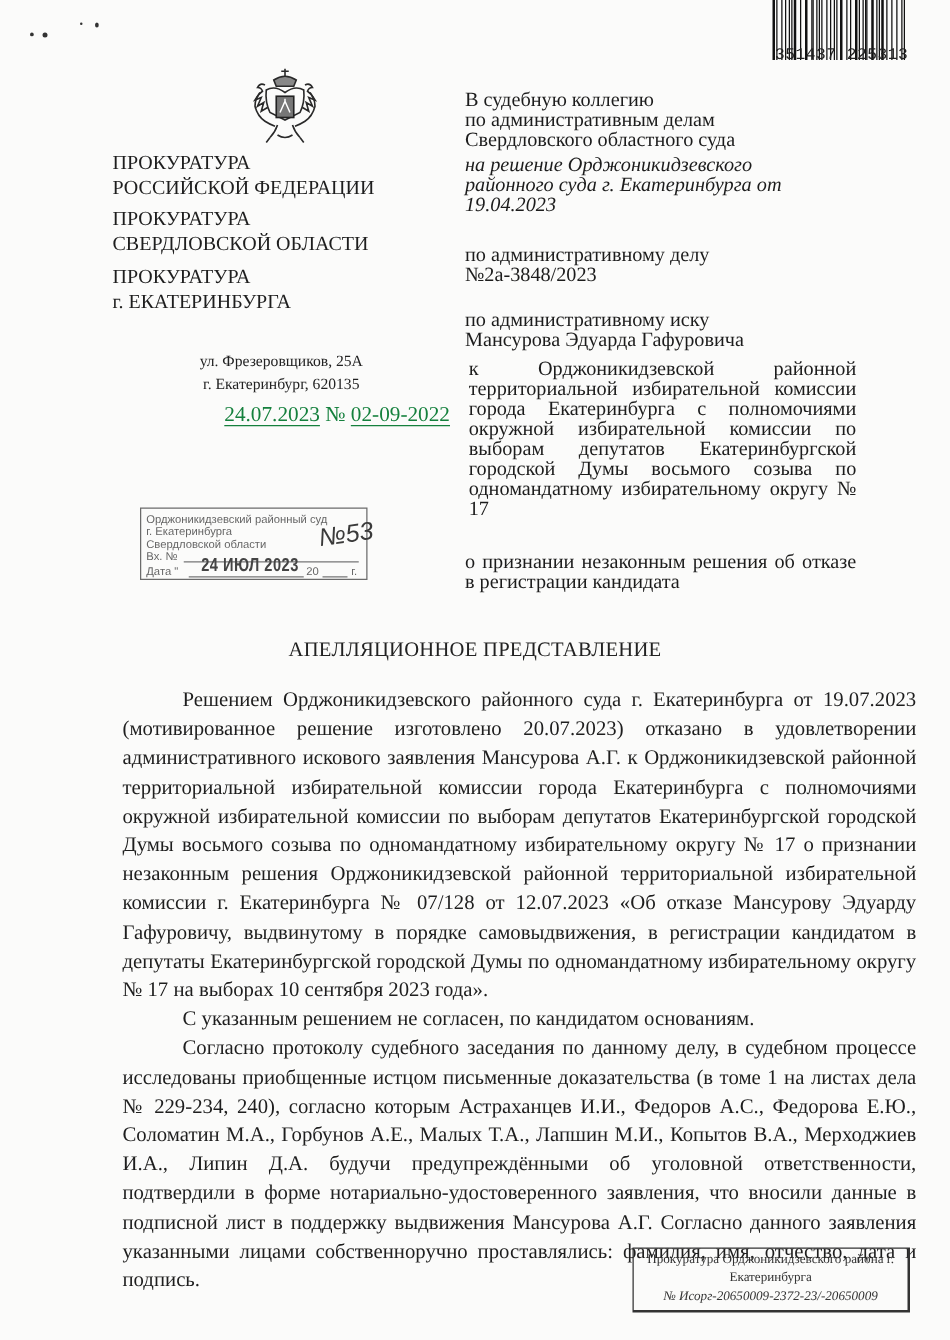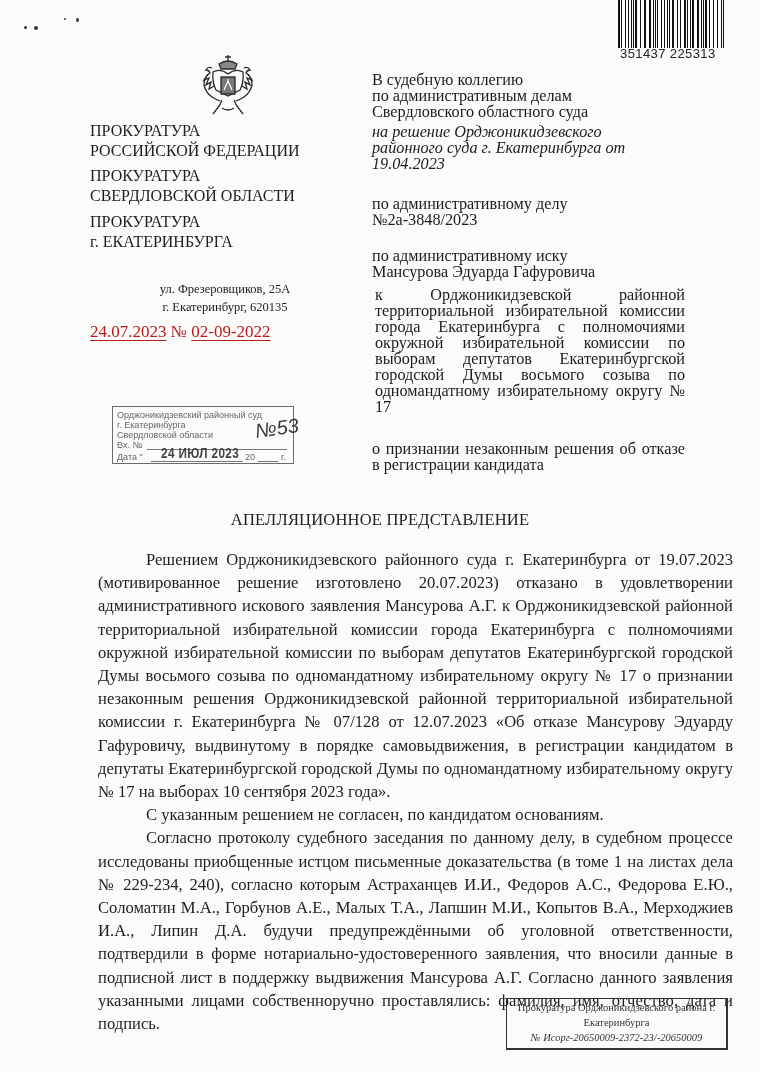--- a/index.html
+++ b/index.html
@@ -8,27 +8,27 @@
     background:#fbfbfa; color:#1c1c1c;
     font-family:"Liberation Serif","DejaVu Serif",serif;
   }
   .abs { position:absolute; }
   .dot { position:absolute; background:#333; border-radius:50%; }
 
   
   .barcode { left:618px; top:0px; width:128px; height:62px; }
   .barcode .bars { position:absolute; left:0; top:0; width:108px; height:48px; display:flex; align-items:flex-start; }
   .barcode .bars span { display:block; height:48px; background:#111; margin-right:1px; }
-  .barcode .num { position:absolute; left:2px; top:46px; font-family:Liberation Sans, sans-serif; font-size:13px; letter-spacing:0.4px; color:#222; }
+  .barcode .num { position:absolute; left:2px; top:36px; font-family:Liberation Mono, monospace; font-size:13px; letter-spacing:0.4px; color:#222; }
 
   
   .emblem { left:200px; top:52px; width:56px; height:66px; }
   .hdr { left:90px; width:270px; font-size:16px; line-height:20px; color:#1e1e1e; }
   .addr { left:90px; width:270px; text-align:center; font-size:12.5px; line-height:18px; color:#222; }
-  .docnum { left:90px; width:270px; text-align:left; font-size:17px; color:#b91c1c; }
+  .docnum { left:90px; width:270px; text-align:right; font-size:17px; color:#15803d; }
   .docnum span { text-decoration:underline; text-underline-offset:3px; }
 
   
   .stamp { left:112px; top:406px; width:180px; height:56px; border:1px solid #6b6b6b; font-family:"Liberation Sans","DejaVu Sans",sans-serif; color:#666; font-size:9px; }
   .stamp .l1 { position:absolute; left:4px; top:3px; width:100%; text-align:left; line-height:10px; }
   .stamp .vx { position:absolute; left:4px; top:33px; }
   .stamp .dt { position:absolute; left:4px; top:45px; }
   .stamp .hand { position:absolute; font-family:"Liberation Sans","DejaVu Sans",sans-serif; color:#3a3a3a; font-style:italic; }
   .stamp .hand.date { left:48px; top:37px; font-size:15px; letter-spacing:0.5px; font-style:normal; transform:scaleX(0.78); transform-origin:left top; font-weight:bold; color:#444; }
   .stamp .hand.reg { left:142px; top:10px; font-size:20px; transform:rotate(-8deg); }

